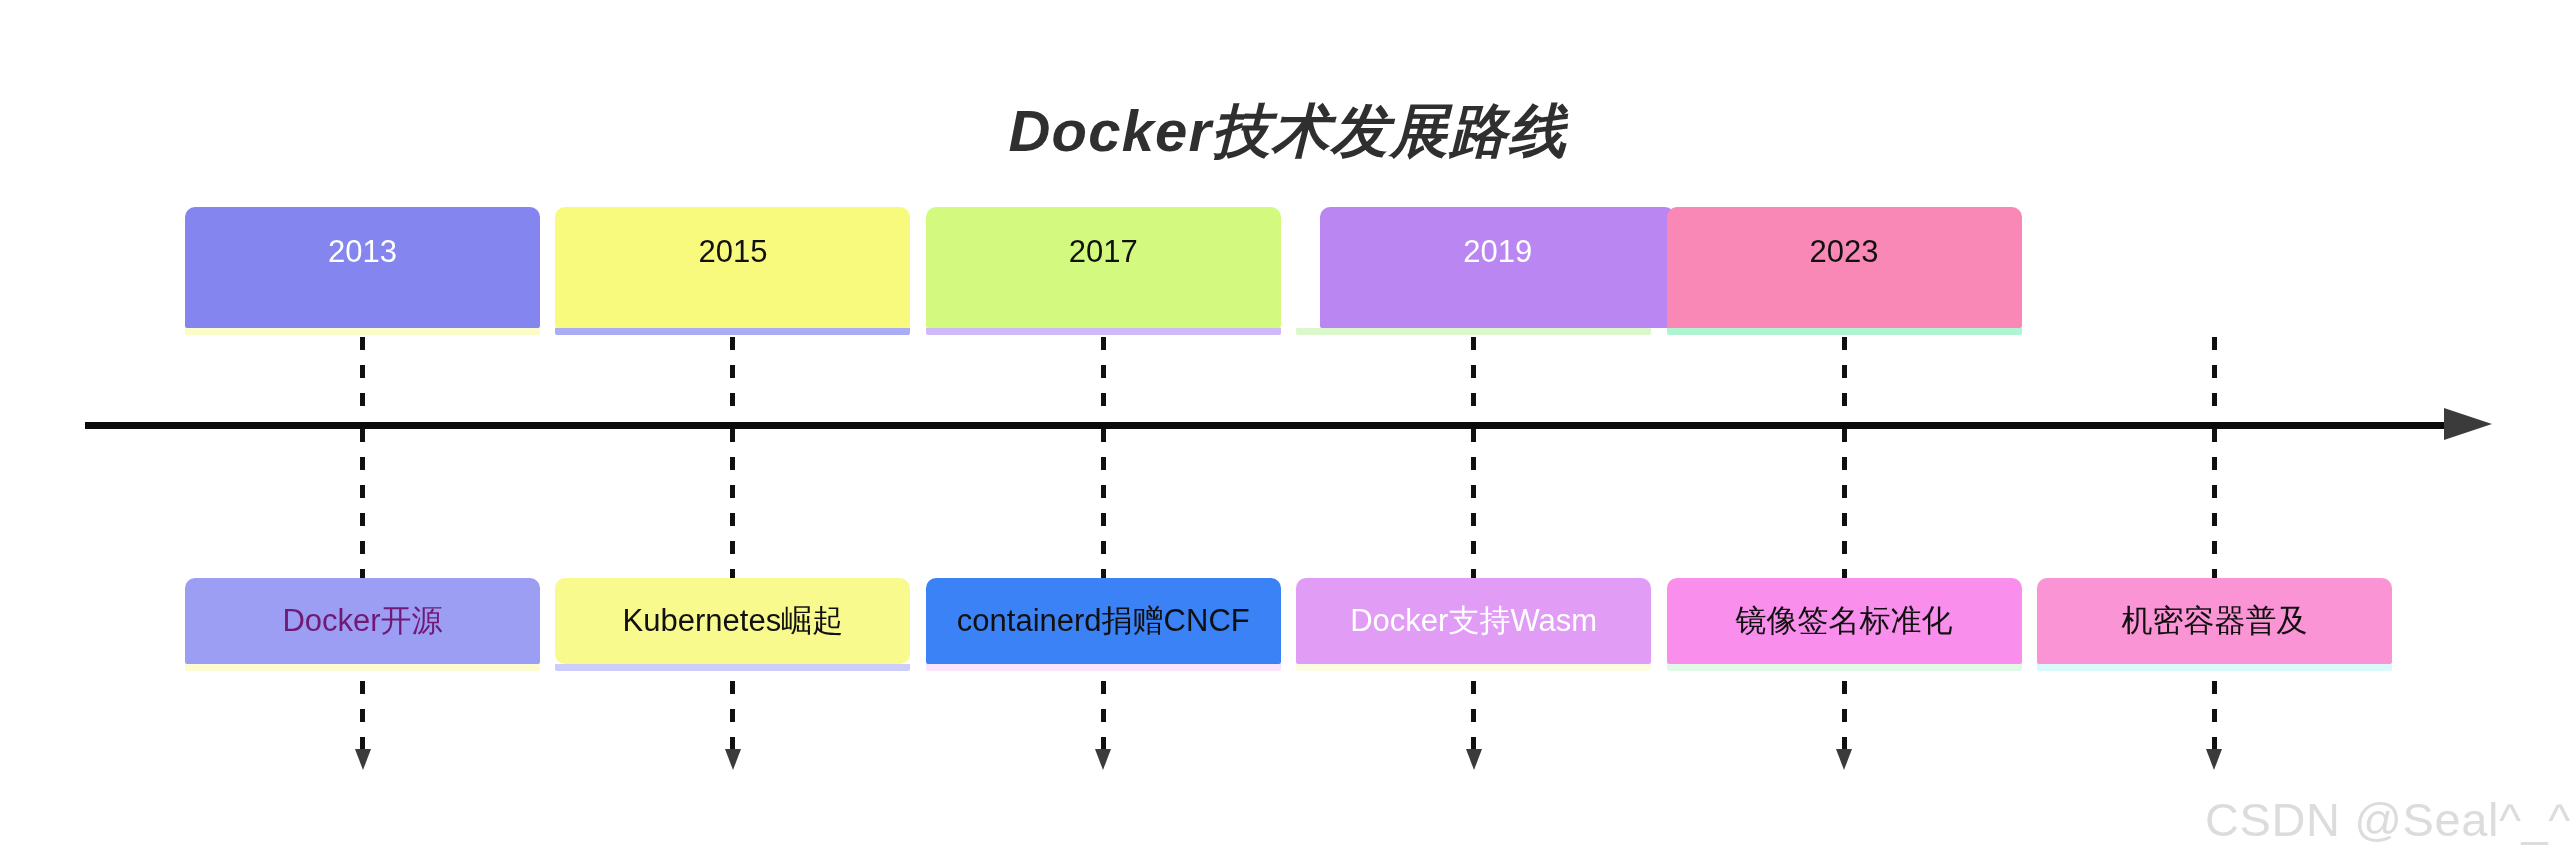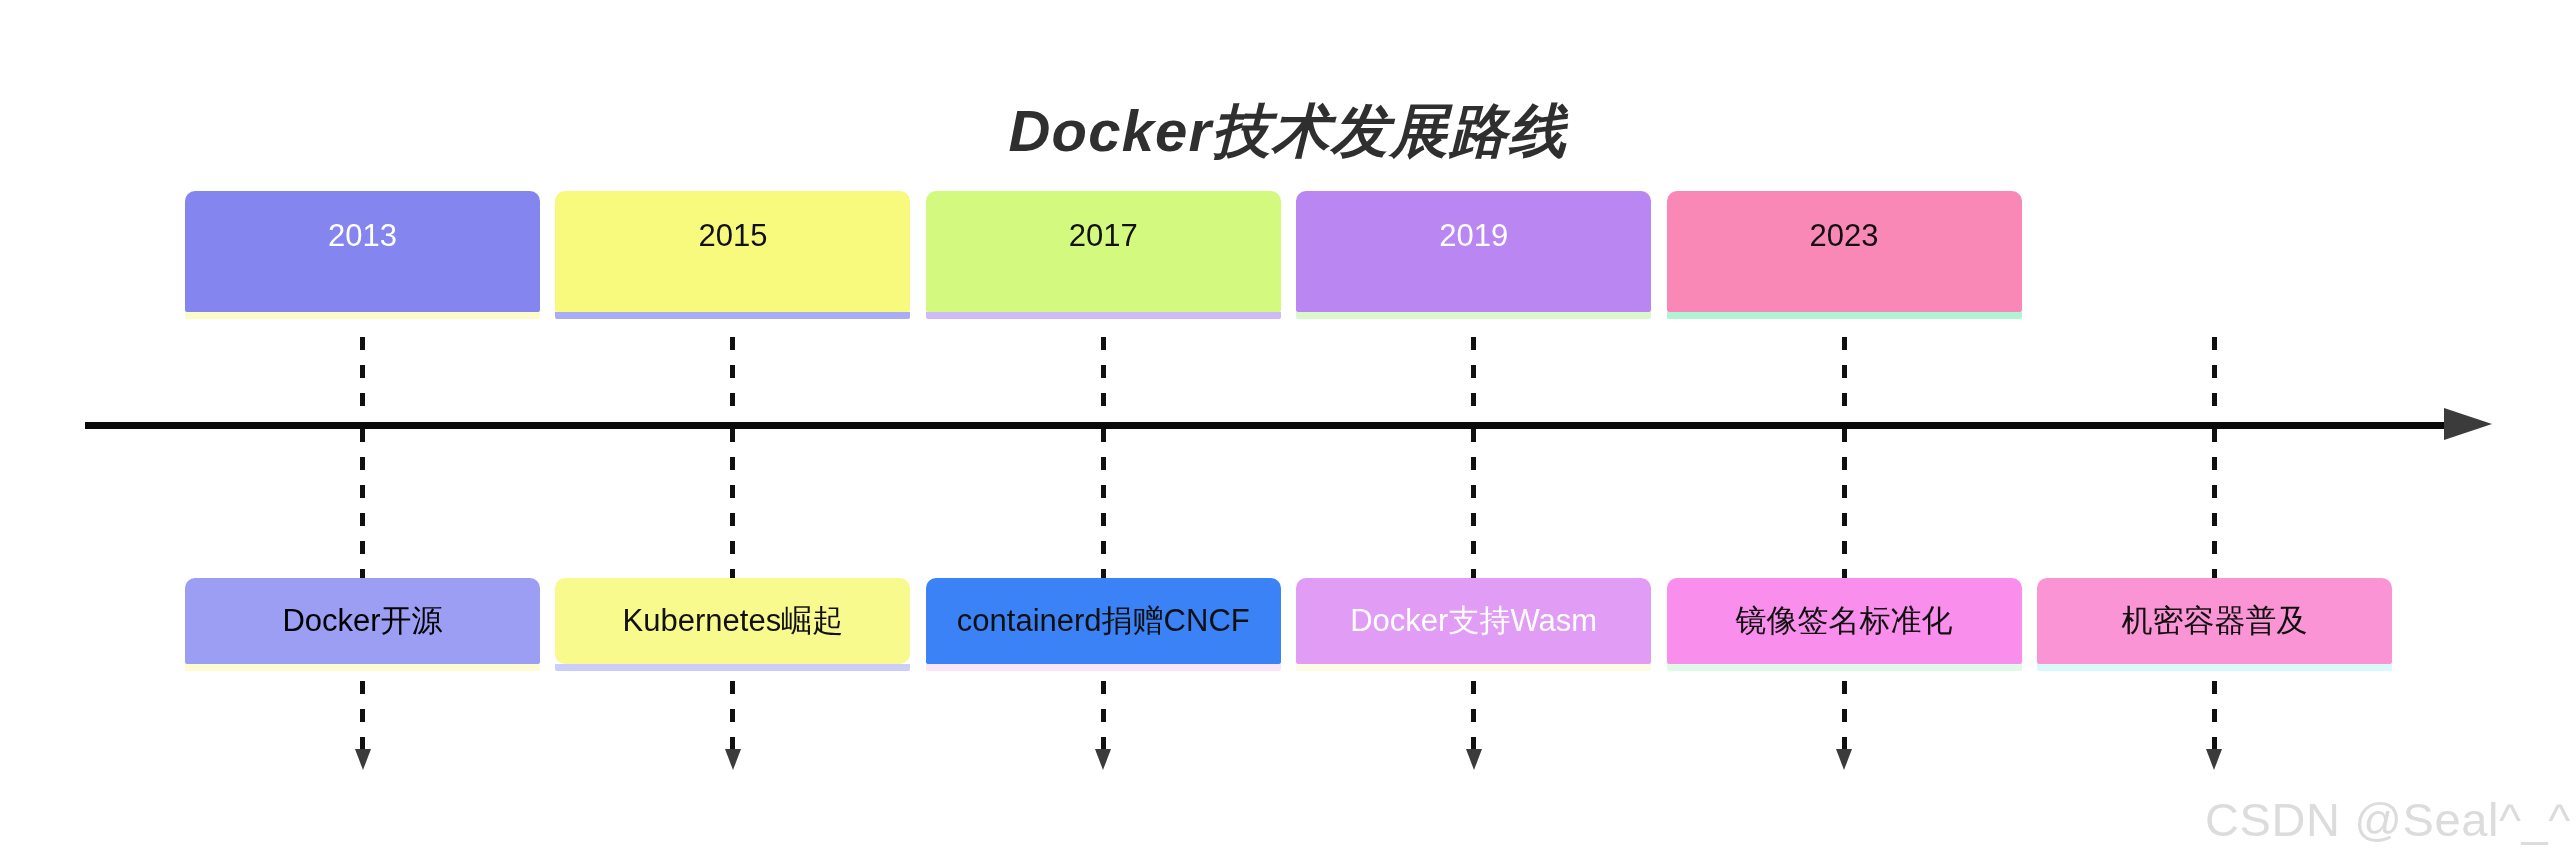--- a/index.html
+++ b/index.html
@@ -11,21 +11,21 @@
   }
   .title{
     position:absolute;top:93px;left:0;width:100%;
     text-align:center;
     font-size:58px;font-weight:bold;
     letter-spacing:1.2px;
     font-style:italic;
   }
   .row{position:absolute;left:185px;display:flex;gap:15.4px;}
   .cell{width:355px;position:relative;}
-  .year-row{top:191px;z-index:2;align-items:flex-end;}
+  .year-row{top:207px;z-index:2;align-items:flex-end;}
   .event-row{top:578px;z-index:2;}
   .box{
     width:100%;box-sizing:border-box;
     border-radius:10px 10px 1.9px 1.9px;
     display:flex;justify-content:center;
   }
   .year-box{height:121px;align-items:flex-start;padding-top:27px;font-size:31px;}
   .event-box{height:86px;align-items:center;font-size:31px;}
   .strip{width:100%;height:7.4px;border-radius:0 0 1.9px 1.9px;}
   .dash-row{z-index:1;}
@@ -82,21 +82,21 @@
       </div>
       <div class="strip" style="background: rgb(171, 172, 246);"></div>
     </div>
     <div class="cell">
       <div class="box year-box" style="background: rgb(211, 250, 126); color: rgb(17, 17, 17);">
         <span>2017</span>
       </div>
       <div class="strip" style="background: rgb(206, 186, 248);"></div>
     </div>
     <div class="cell">
-      <div class="box year-box" style="background: rgb(186, 135, 242); color: rgb(255, 255, 255);">
+      <div class="box year-box" style="background: rgb(186, 135, 242); color: rgb(255, 255, 255); margin-left: 24px;">
         <span>2019</span>
       </div>
       <div class="strip" style="background: rgb(218, 248, 203);"></div>
     </div>
     <div class="cell">
       <div class="box year-box" style="background: rgb(250, 136, 182); color: rgb(17, 17, 17);">
         <span>2023</span>
       </div>
       <div class="strip" style="background: rgb(177, 244, 212);"></div>
     </div>
@@ -142,21 +142,21 @@
     <div class="cell">
         <div class="dash"></div>
       </div>
     <div class="cell">
         <div class="dash"></div>
       </div>
   </div>
 
   <div class="row event-row">
     <div class="cell">
-      <div class="box event-box" style="background: rgb(156, 158, 243); color: #000000;">
+      <div class="box event-box" style="background: rgb(156, 158, 243); color: #701a75;">
         <span>Docker开源</span>
       </div>
       <div class="strip" style="background: rgb(252, 252, 208);"></div>
     </div>
     <div class="cell">
       <div class="box event-box" style="background: rgb(249, 250, 142); color: rgb(17, 17, 17); border-radius: 10px;">
         <span>Kubernetes崛起</span>
       </div>
       <div class="strip" style="background: rgb(204, 205, 250);"></div>
     </div>

